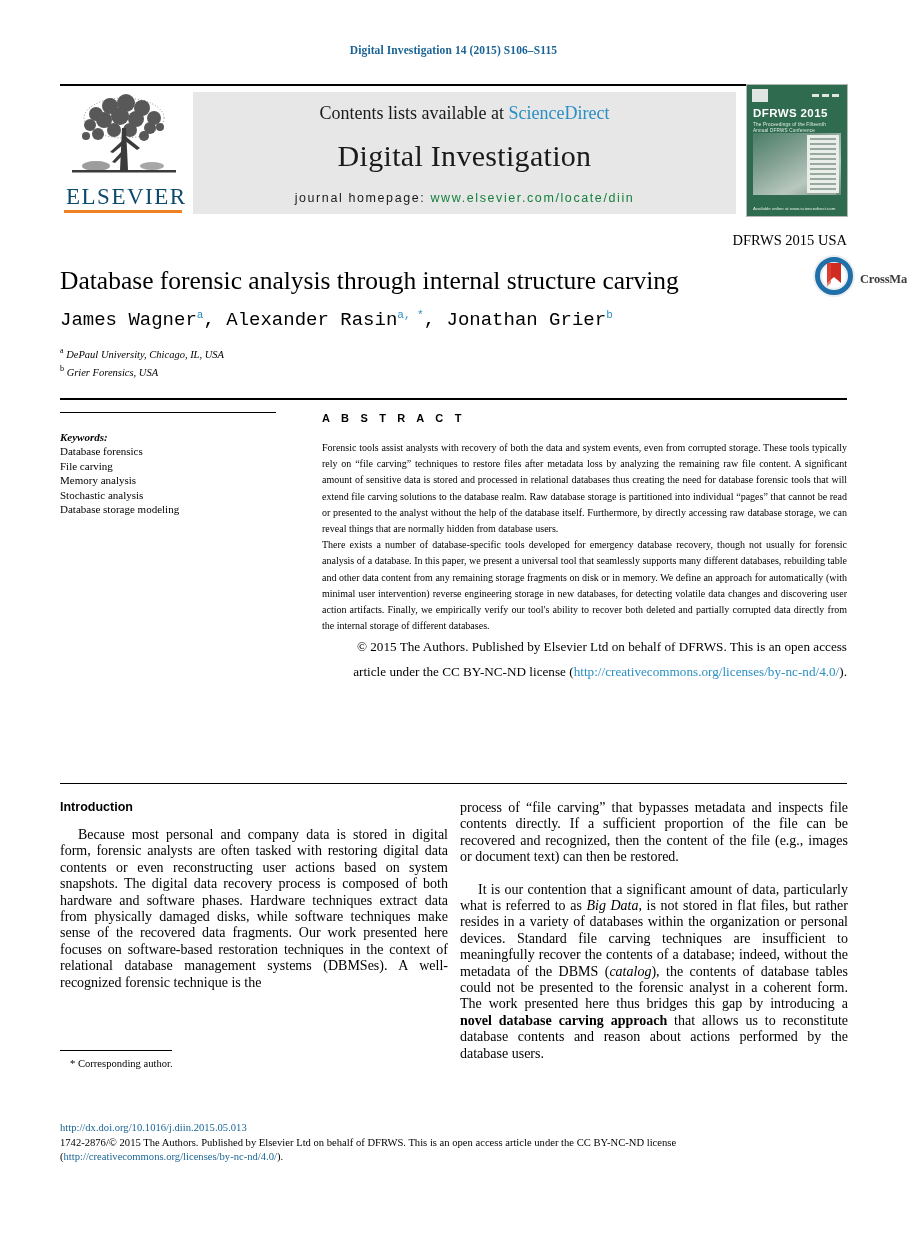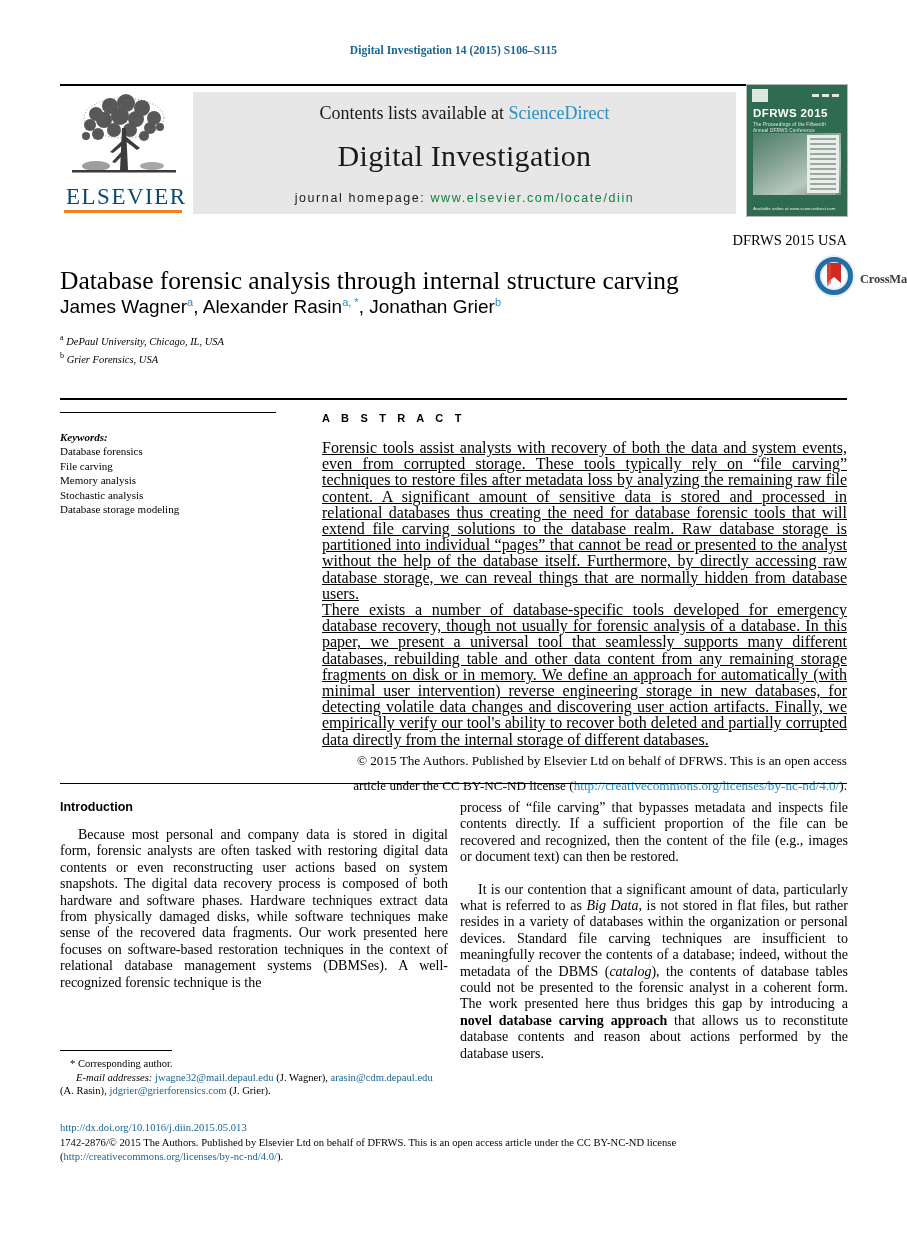--- a/index.html
+++ b/index.html
@@ -186,21 +186,22 @@
   }
   .article-title {
     margin-top: 17px;
     font-family: "Liberation Serif", serif;
     font-size: 25.5px;
     line-height: 30px;
     color: #000;
     width: 700px;
   }
   .authors {
-    font-family: Liberation Sans, sans-serif;
+    margin-top: 13px;
+    font-family: Liberation Mono, monospace;
     font-size: 19px;
     color: #000;
   }
   .authors sup {
     font-size: 11px;
     color: #2a8fc4;
     vertical-align: super;
   }
   .affils {
     margin-top: 13px;
@@ -278,25 +279,24 @@
   }
   .abs-heading {
     font-family: "Liberation Sans", sans-serif;
     font-size: 11px;
     font-weight: bold;
     letter-spacing: 4.2px;
     margin-bottom: 16px;
   }
   .abs-para {
     font-family: "Liberation Serif", serif;
-    font-size: 16px;
+    font-size: 10px;
     line-height: 16.2px;
     text-align: justify;
     margin: 0;
-    text-decoration: underline;
   }
   .abs-copy {
     font-family: "Liberation Serif", serif;
     font-size: 13.2px;
     line-height: 25px;
     text-align: right;
     margin: 0;
     text-indent: 0;
   }
   .abs-copy .lic { color: #2a8fc4; }
@@ -503,29 +503,20 @@
   </div>
 
   <div class="body-right">
     <p class="body-para" style="text-indent:0">process of “file carving” that bypasses metadata and inspects file contents directly. If a sufficient proportion of the file can be recovered and recognized, then the content of the file (e.g., images or document text) can then be restored.</p>
     <p class="body-para"><span>It is our contention that a significant amount of data, particularly what is referred to as </span><i>Big Data</i><span>, is not stored in flat files, but rather resides in a variety of databases within the organization or personal devices. Standard file carving techniques are insufficient to meaningfully recover the contents of a database; indeed, without the metadata of the DBMS (</span><i>catalog</i><span>), the contents of database tables could not be presented to the forensic analyst in a coherent form. The work presented here thus bridges this gap by introducing a </span><b>novel database carving approach</b><span> that allows us to reconstitute database contents and reason about actions performed by the database users.</span></p>
   </div>
 
   <div class="footnote">
     <div class="fn-rule"></div>
     <div class="fn-line" style="text-indent:10px">* Corresponding author.</div>
-    <div class="fn-line">
-      <span style="margin-left:16px" class="lbl">E-mail addresses:</span>
-      <span class="mail">jwagne32@mail.depaul.edu</span>
-      <span>(J. Wagner),</span>
-      <span class="mail">arasin@cdm.depaul.edu</span>
-      <span>(A. Rasin),</span>
-      <span class="mail">jdgrier@grierforensics.com</span>
-      <span>(J. Grier).</span>
-    </div>
   </div>
 
   <div class="page-footer">
     <div class="doi-line">http://dx.doi.org/10.1016/j.diin.2015.05.013</div>
     <div class="issn-line"><span>1742-2876/© 2015  The Authors. Published by Elsevier Ltd on behalf of DFRWS. This is an open access article under the CC BY-NC-ND license (</span><span class="lic">http://creativecommons.org/licenses/by-nc-nd/4.0/</span><span>).</span></div>
   </div>
 
 </div>
 
 </body></html>

